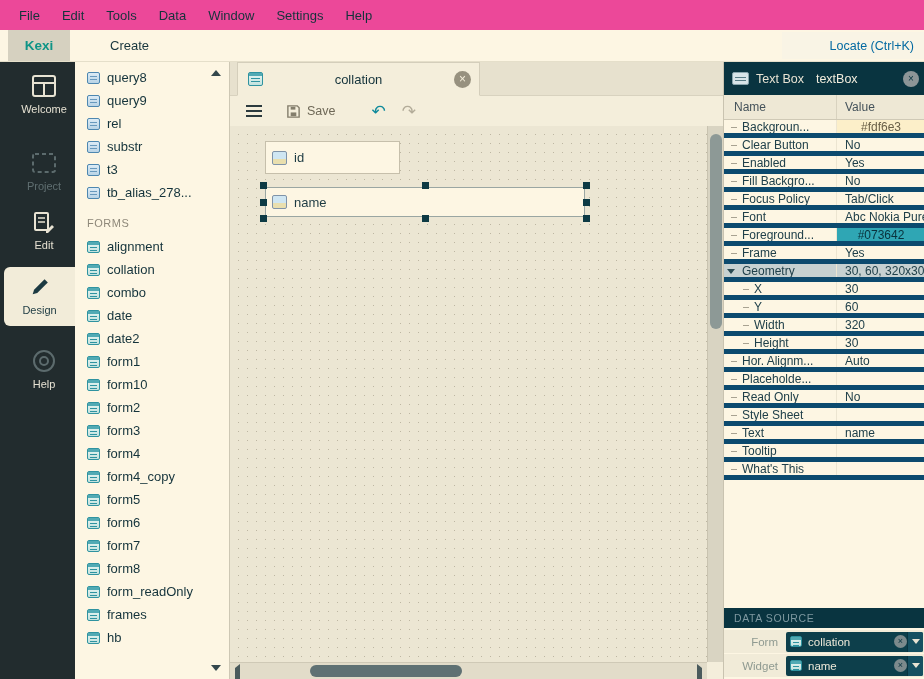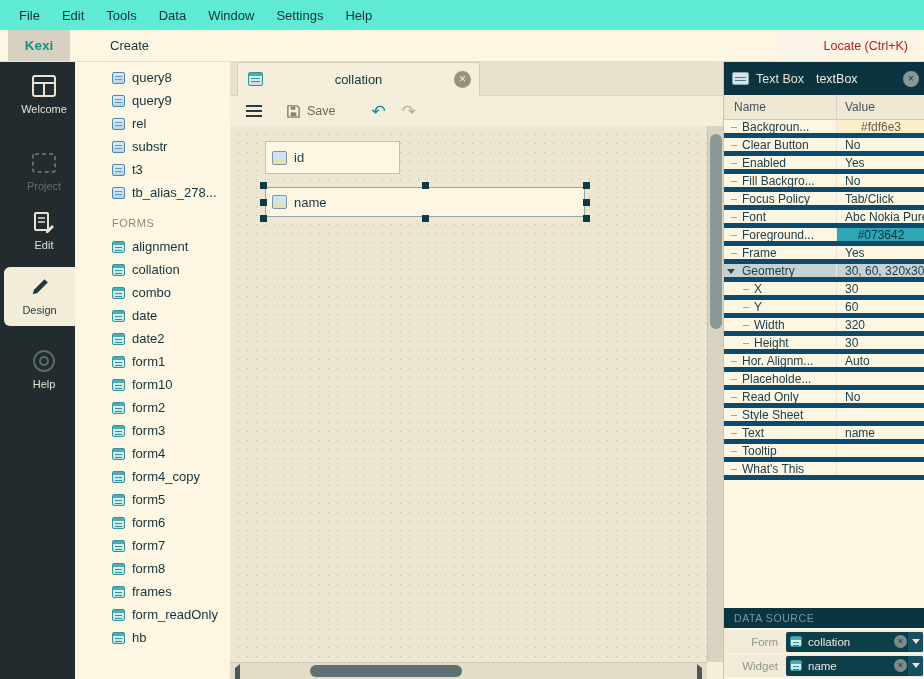--- a/index.html
+++ b/index.html
@@ -1,56 +1,56 @@
 <!DOCTYPE html>
 <html><head>
 <meta charset="utf-8">
 <style>
   * { margin:0; padding:0; box-sizing:border-box; }
   html,body { width:924px; height:679px; }
   body { font-family:"Liberation Sans", sans-serif; background:#fdf6e3; position:relative;
          overflow:hidden; color:#17353d; }
 
   
-  .menubar { position:absolute; left:0; top:0; width:924px; height:30px; background:#5eead4;
+  .menubar { position:absolute; left:0; top:0; width:924px; height:30px; background:#ec4899;
              display:flex; align-items:center; padding-left:8px; }
   .menu-item { padding:4px 11px; font-size:13px; color:#14333b; cursor:default; }
 
   
   .tabbar { position:absolute; left:0; top:30px; width:924px; height:32px; background:#fdf6e3;
             border-bottom:1px solid #e5dfca; }
   .kexi-tab { position:absolute; left:8px; top:0; width:62px; height:31px; background:#d6d1c0;
               color:#0e9486; font-weight:bold; font-size:13.5px; display:flex; align-items:center;
               justify-content:center; }
   .create-tab { position:absolute; left:94px; top:0; height:31px; padding:0 16px; display:flex;
                 align-items:center; font-size:13px; }
   .formdesign-tab { position:absolute; left:165px; top:3px; height:26px; padding:0 14px; display:flex;
                     align-items:center; font-size:13px; background:#e6e0cc; border:1px solid #b9b29d;
                     border-radius:3px; }
-  .locate-box { position:absolute; right:6px; top:2px; width:142px; height:27px; background:#f9f4e5;
-                color:#b91c1c; font-size:12.5px; display:flex; align-items:center;
+  .locate-box { position:absolute; right:0; top:2px; width:142px; height:27px; background:#f9f4e5;
+                color:#0369a1; font-size:12.5px; display:flex; align-items:center;
                 justify-content:flex-end; padding-right:10px; }
 
   
   .sidebar { position:absolute; left:0; top:62px; width:75px; height:617px; background:#222c2e;
              display:flex; flex-direction:column; align-items:stretch; }
   .side-item { width:88px; display:flex; flex-direction:column; align-items:center; gap:5px;
                color:#e6e1d2; font-size:11px; cursor:default; }
   .side-item.dim { color:#5f6e70; }
   .si-welcome { margin-top:12px; }
   .si-project { margin-top:36px; }
   .si-edit    { margin-top:18px; }
   .si-design  { margin-top:16px; width:71px; margin-left:4px; background:#f2ecd9; color:#1c3a42;
                 border-radius:6px 0 0 6px; padding:8px 0 10px; }
   .si-help    { margin-top:23px; }
   .side-icon { height:24px; display:flex; align-items:center; justify-content:center; }
 
   
   .navigator { position:absolute; left:75px; top:62px; width:155px; height:617px; background:#fdf6e3;
-               border-right:1px solid #cdc7b4; overflow:hidden;margin-left:25px; }
+               border-right:1px solid #cdc7b4; overflow:hidden; }
   .nav-list { padding-top:4px; }
   .nav-item { height:23px; display:flex; align-items:center; gap:7px; padding-left:12px;
               font-size:13px; color:#14333b; white-space:nowrap; }
   .nav-section { height:31px; display:flex; align-items:flex-end; padding:0 0 6px 12px;
                  font-size:11px; color:#8e887a; letter-spacing:0.5px; }
   .nav-icon { width:13px; height:12px; border-radius:2px; flex:none; position:relative; display:inline-block; }
   .nav-icon.query { border:1px solid #4d87b0; background:linear-gradient(180deg,#dcebf5,#b9d4e6); }
   .nav-icon.query::after { content:""; position:absolute; left:2px; top:3px; right:2px; height:1px;
                            background:#6899bd; box-shadow:0 3px 0 #6899bd; }
   .nav-icon.form { border:1px solid #2f93a0; background:linear-gradient(180deg,#e9f6f2,#c2e2de); }
@@ -324,25 +324,25 @@
         <div class="nav-item">
           <span class="nav-icon form"></span>
           <span>form7</span>
         </div>
         <div class="nav-item">
           <span class="nav-icon form"></span>
           <span>form8</span>
         </div>
         <div class="nav-item">
           <span class="nav-icon form"></span>
+          <span>form_readOnly</span>
+        </div>
+        <div class="nav-item">
+          <span class="nav-icon form"></span>
           <span>frames</span>
-        </div>
-        <div class="nav-item">
-          <span class="nav-icon form"></span>
-          <span>form_readOnly</span>
         </div>
         <div class="nav-item">
           <span class="nav-icon form"></span>
           <span>hb</span>
         </div>
       </div>
     <div class="nav-scroll-up">
         <span class="tri-up"></span>
       </div>
     <div class="nav-scroll-down">

